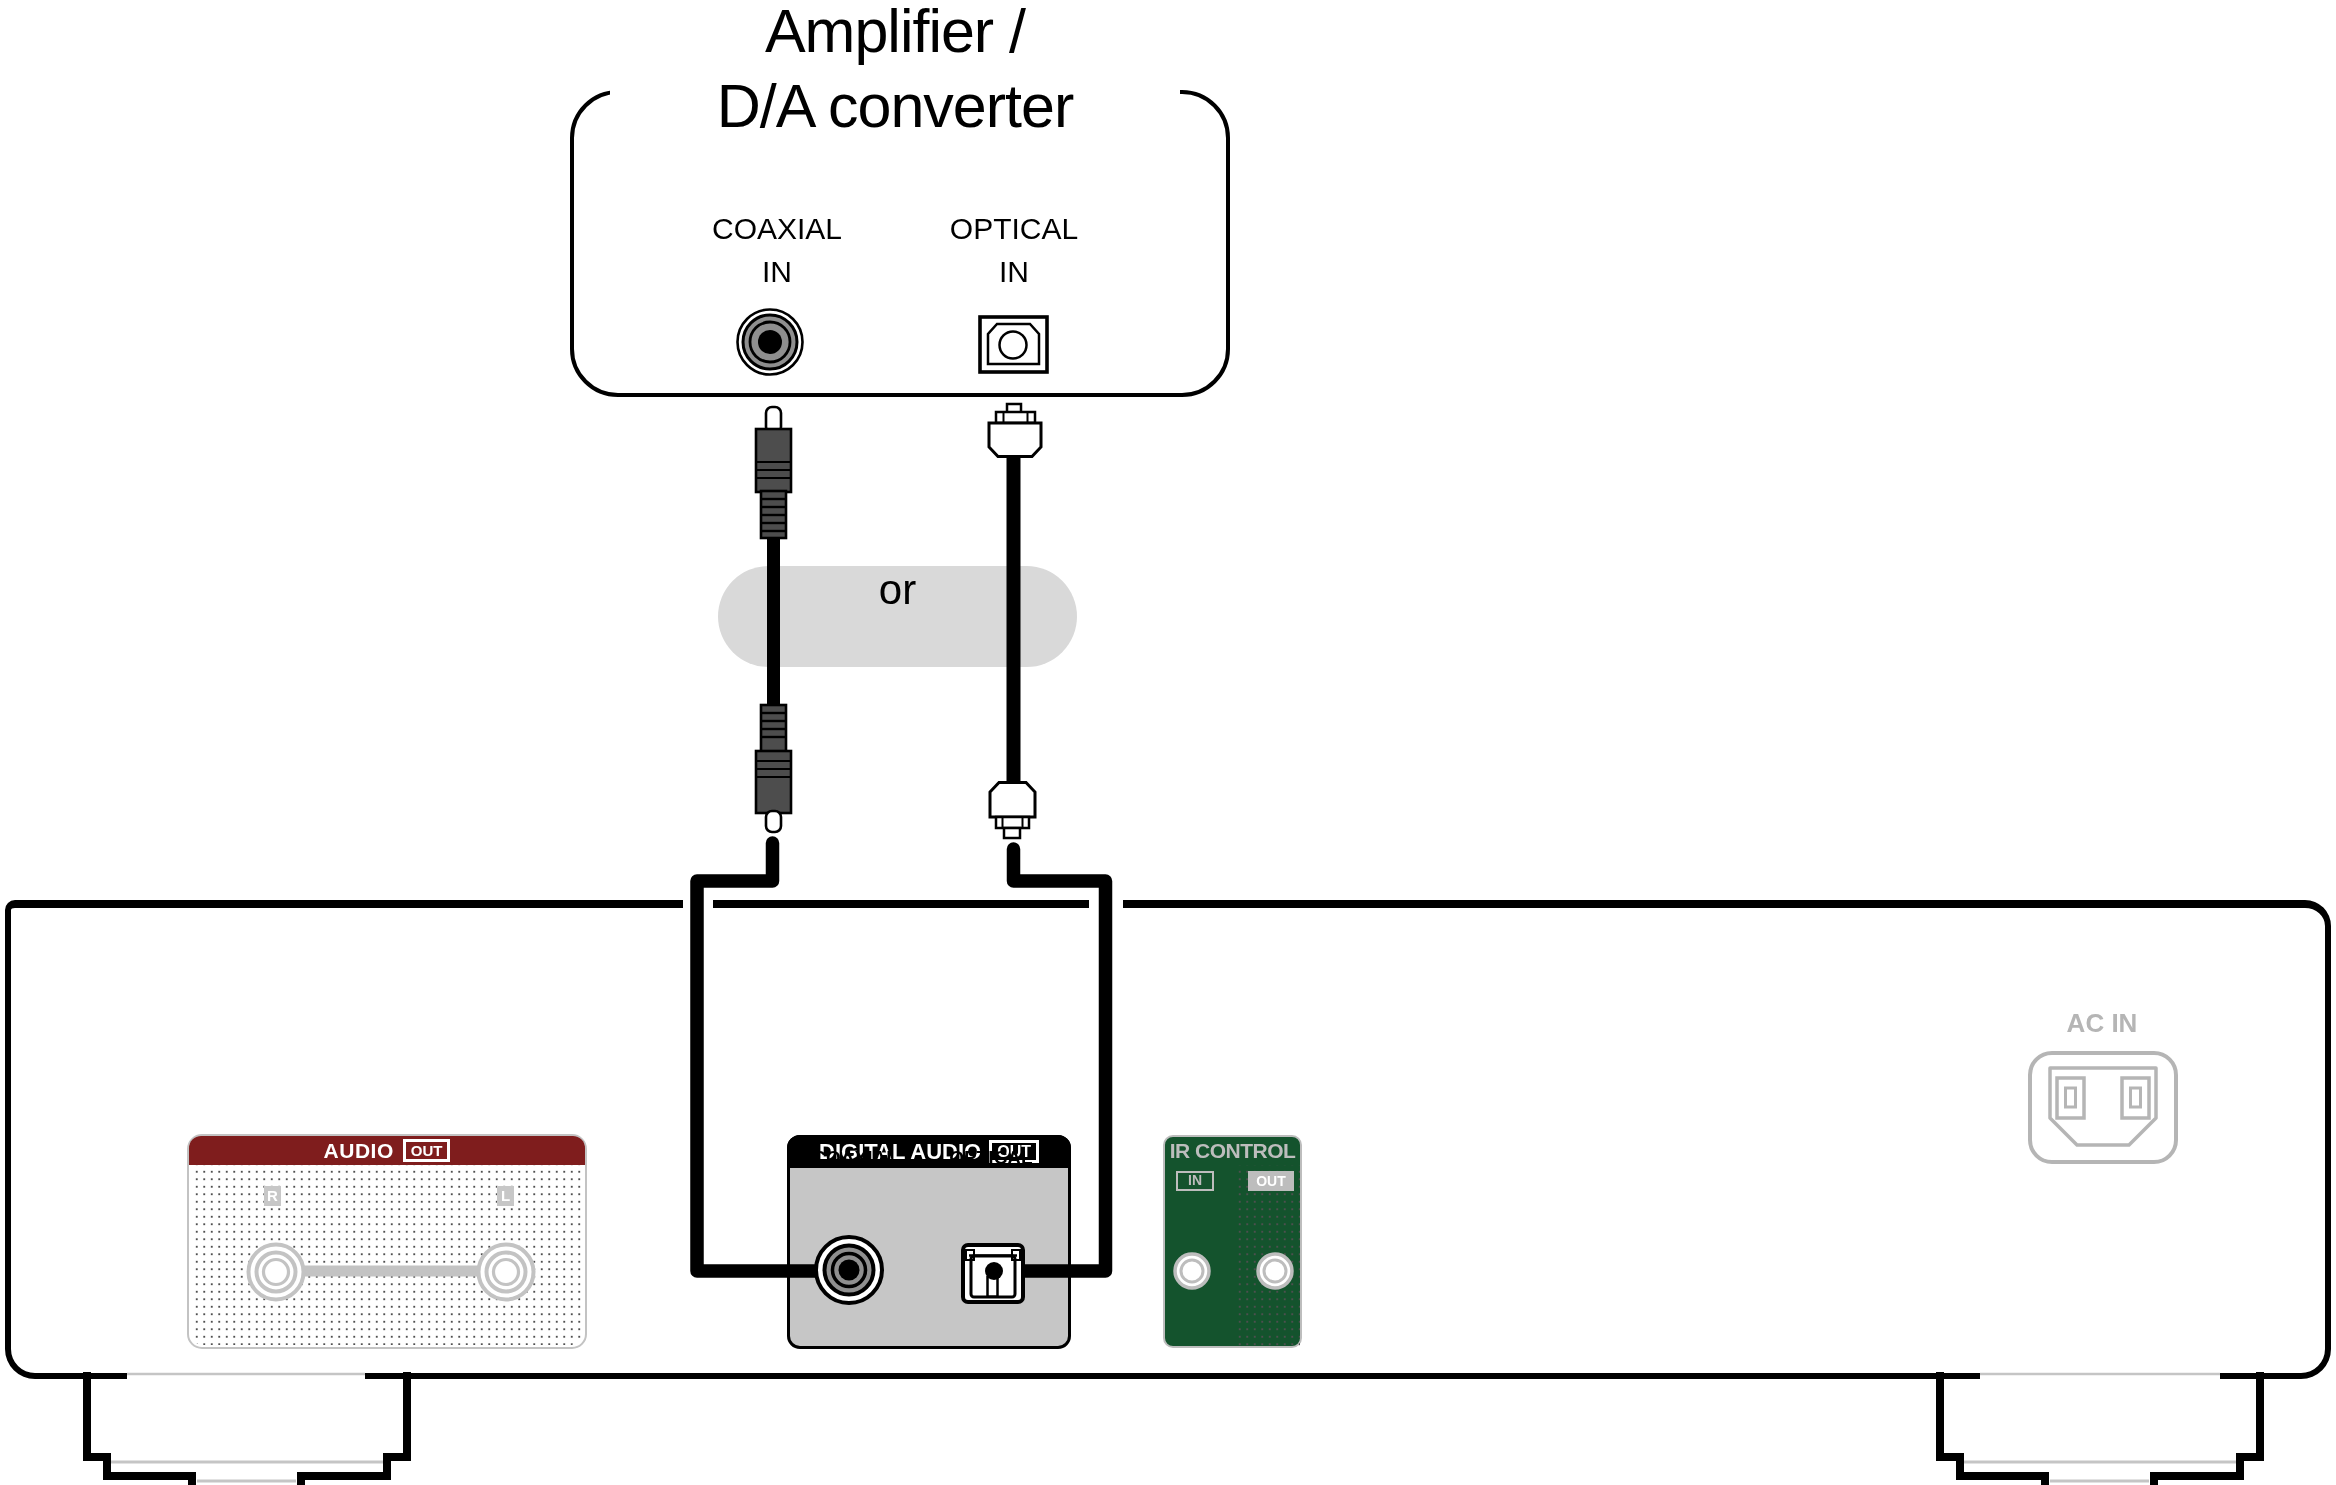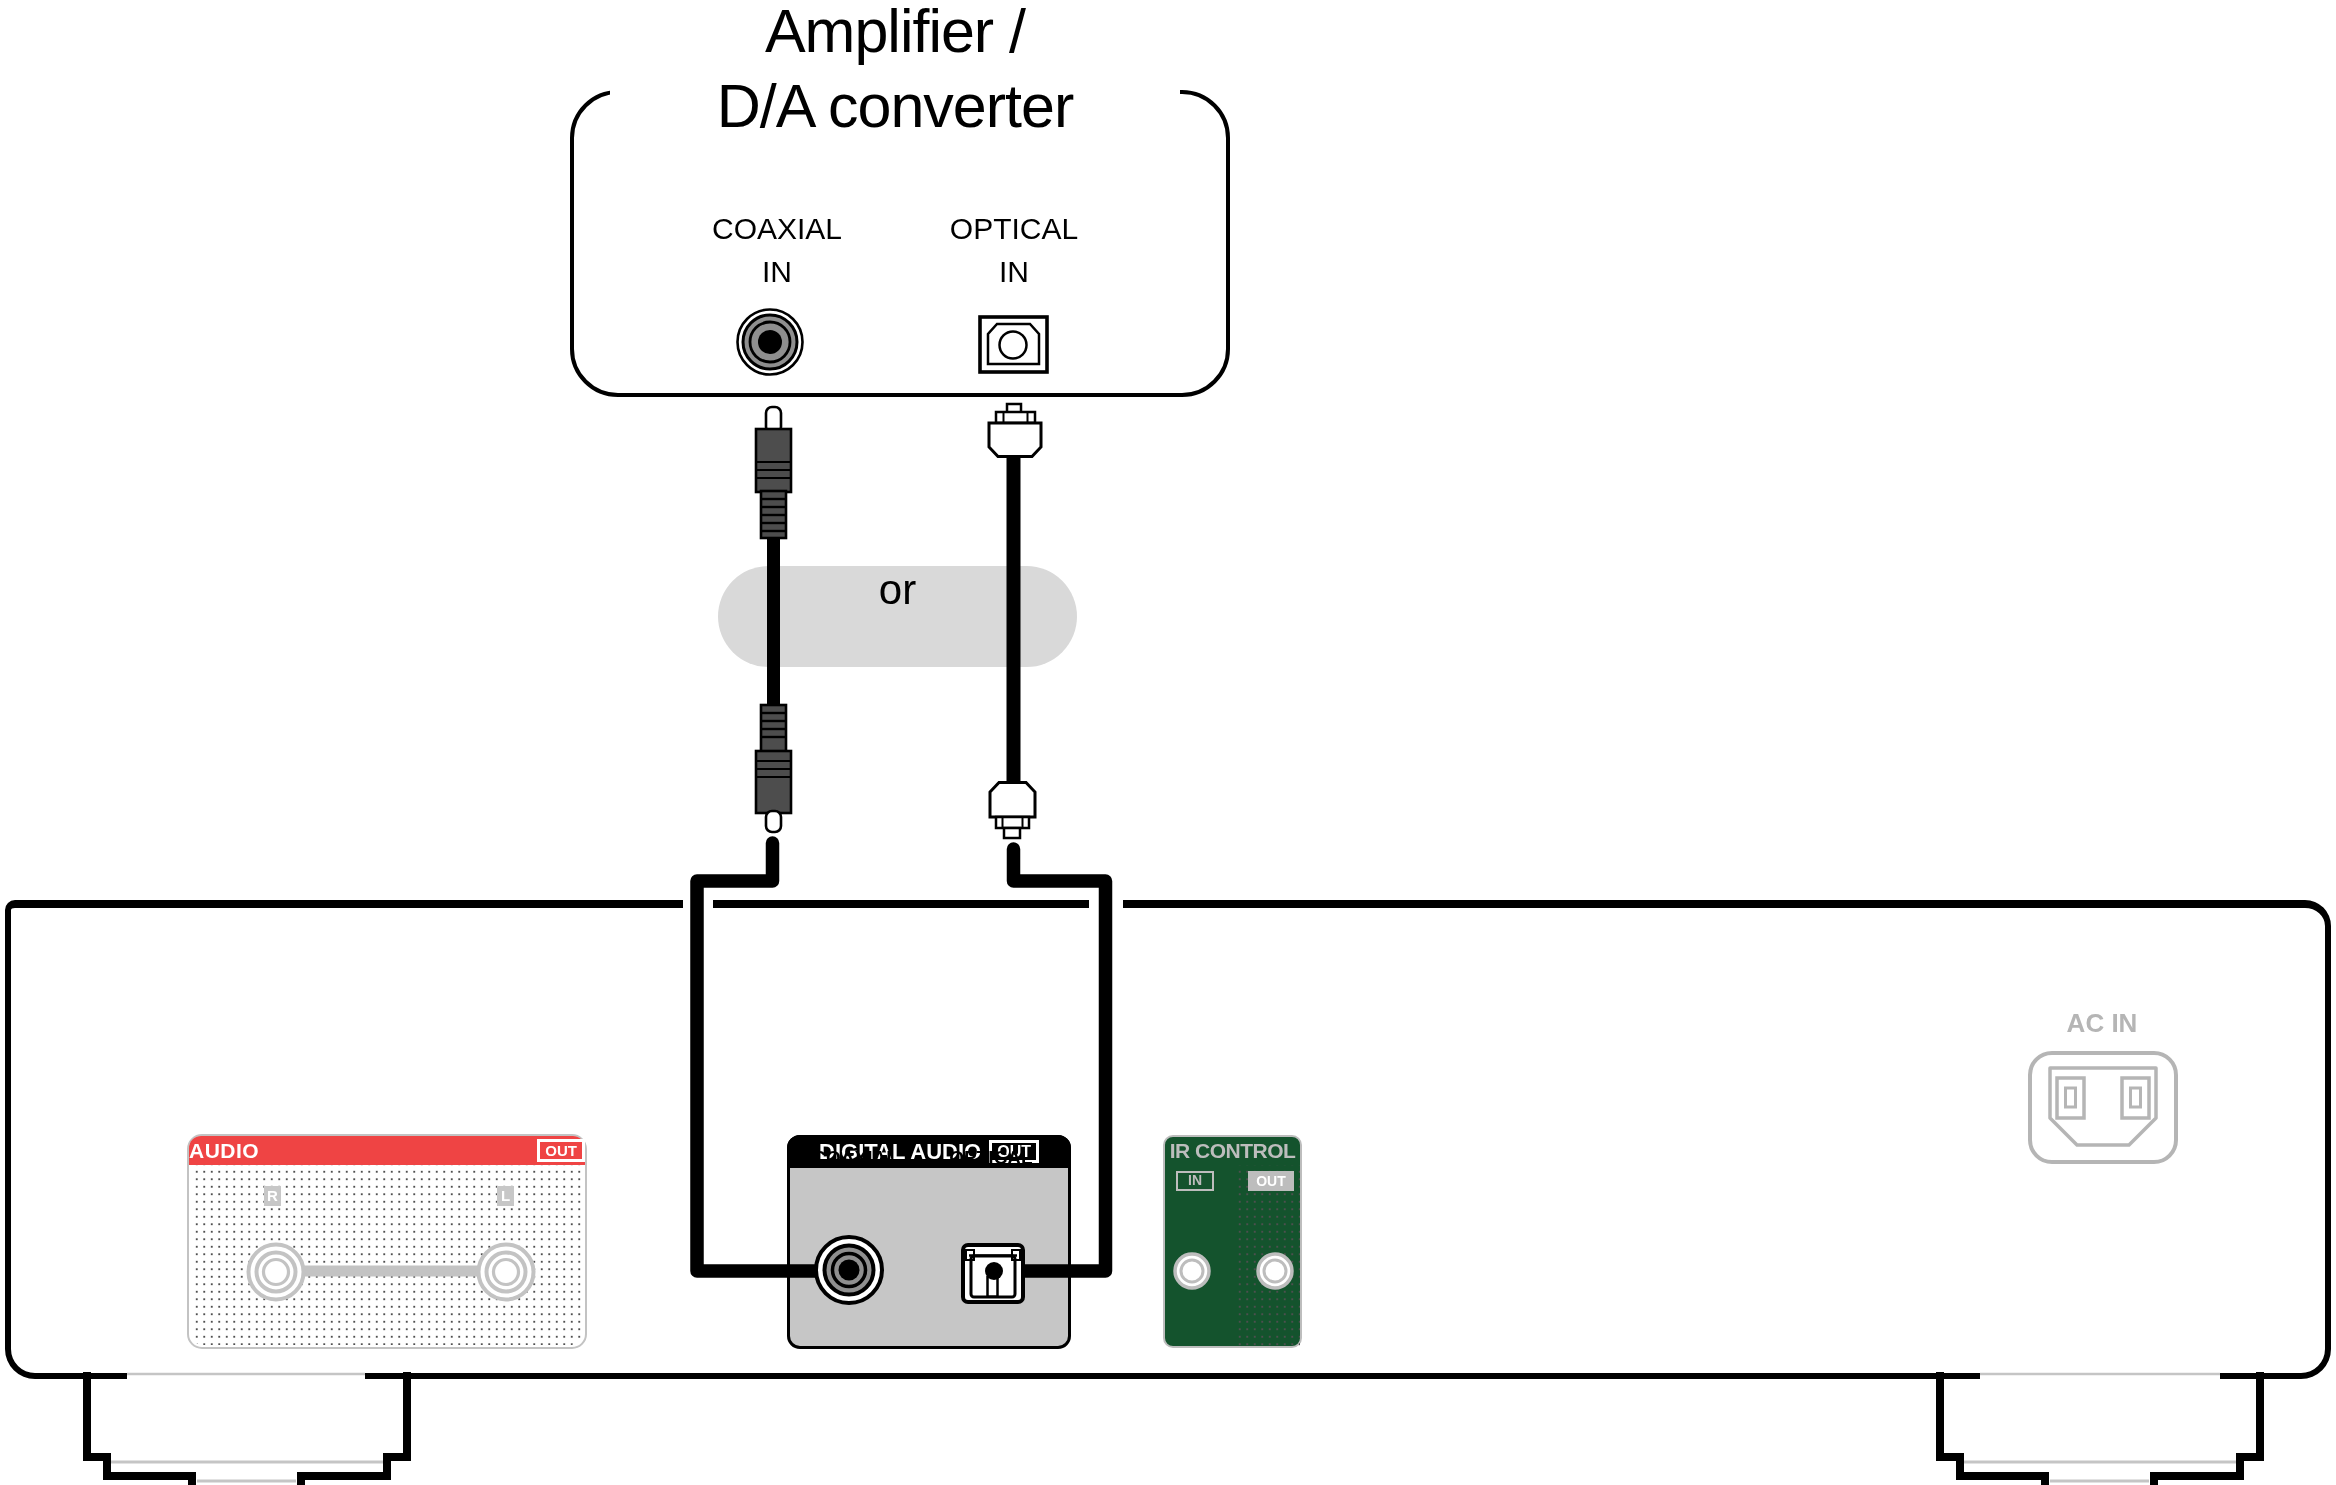--- a/index.html
+++ b/index.html
@@ -25,22 +25,22 @@
   .chassis{left:5px;top:900px;width:2326px;height:479px;box-sizing:border-box;
            border:6px solid #000;border-top-width:8px;
            border-radius:10px 26px 30px 30px;background:#fff;z-index:2;}
 
   .dotted{background-image:radial-gradient(#4f4f4f 1.3px, transparent 1.45px);
           background-size:7.5px 7.5px;background-position:2px 3px;}
 
   
   .audio-panel{left:187px;top:1134px;width:400px;height:215px;box-sizing:border-box;
                border:2px solid #c3c3c3;border-radius:15px;background:#fff;z-index:3;}
-  .audio-header{position:absolute;left:0;top:0;width:100%;height:29px;background:#ef4444;
-                border-radius:12px 12px 0 0;display:flex;align-items:center;justify-content:space-between;gap:9px;}
+  .audio-header{position:absolute;left:0;top:0;width:100%;height:29px;background:#7f1d1d;
+                border-radius:12px 12px 0 0;display:flex;align-items:center;justify-content:center;gap:9px;}
   .audio-header .hdr-txt{color:#fff;font-weight:bold;font-size:21px;letter-spacing:.5px;}
   .badge-outline-white{color:#fff;font-weight:bold;font-size:15px;border:3px solid #fff;
                        padding:0 5px;line-height:17px;}
   .audio-body{position:absolute;left:2px;top:29px;right:2px;bottom:2px;border-radius:0 0 12px 12px;}
   .chan-tile{position:absolute;width:17px;height:20px;background:#c7c7c7;color:#fff;
              font-weight:bold;font-size:15px;line-height:20px;text-align:center;}
 
   
   .digital-panel{left:787px;top:1135px;width:284px;height:214px;box-sizing:border-box;
                  border:3px solid #000;border-radius:13px;background:#c6c6c6;z-index:3;}

